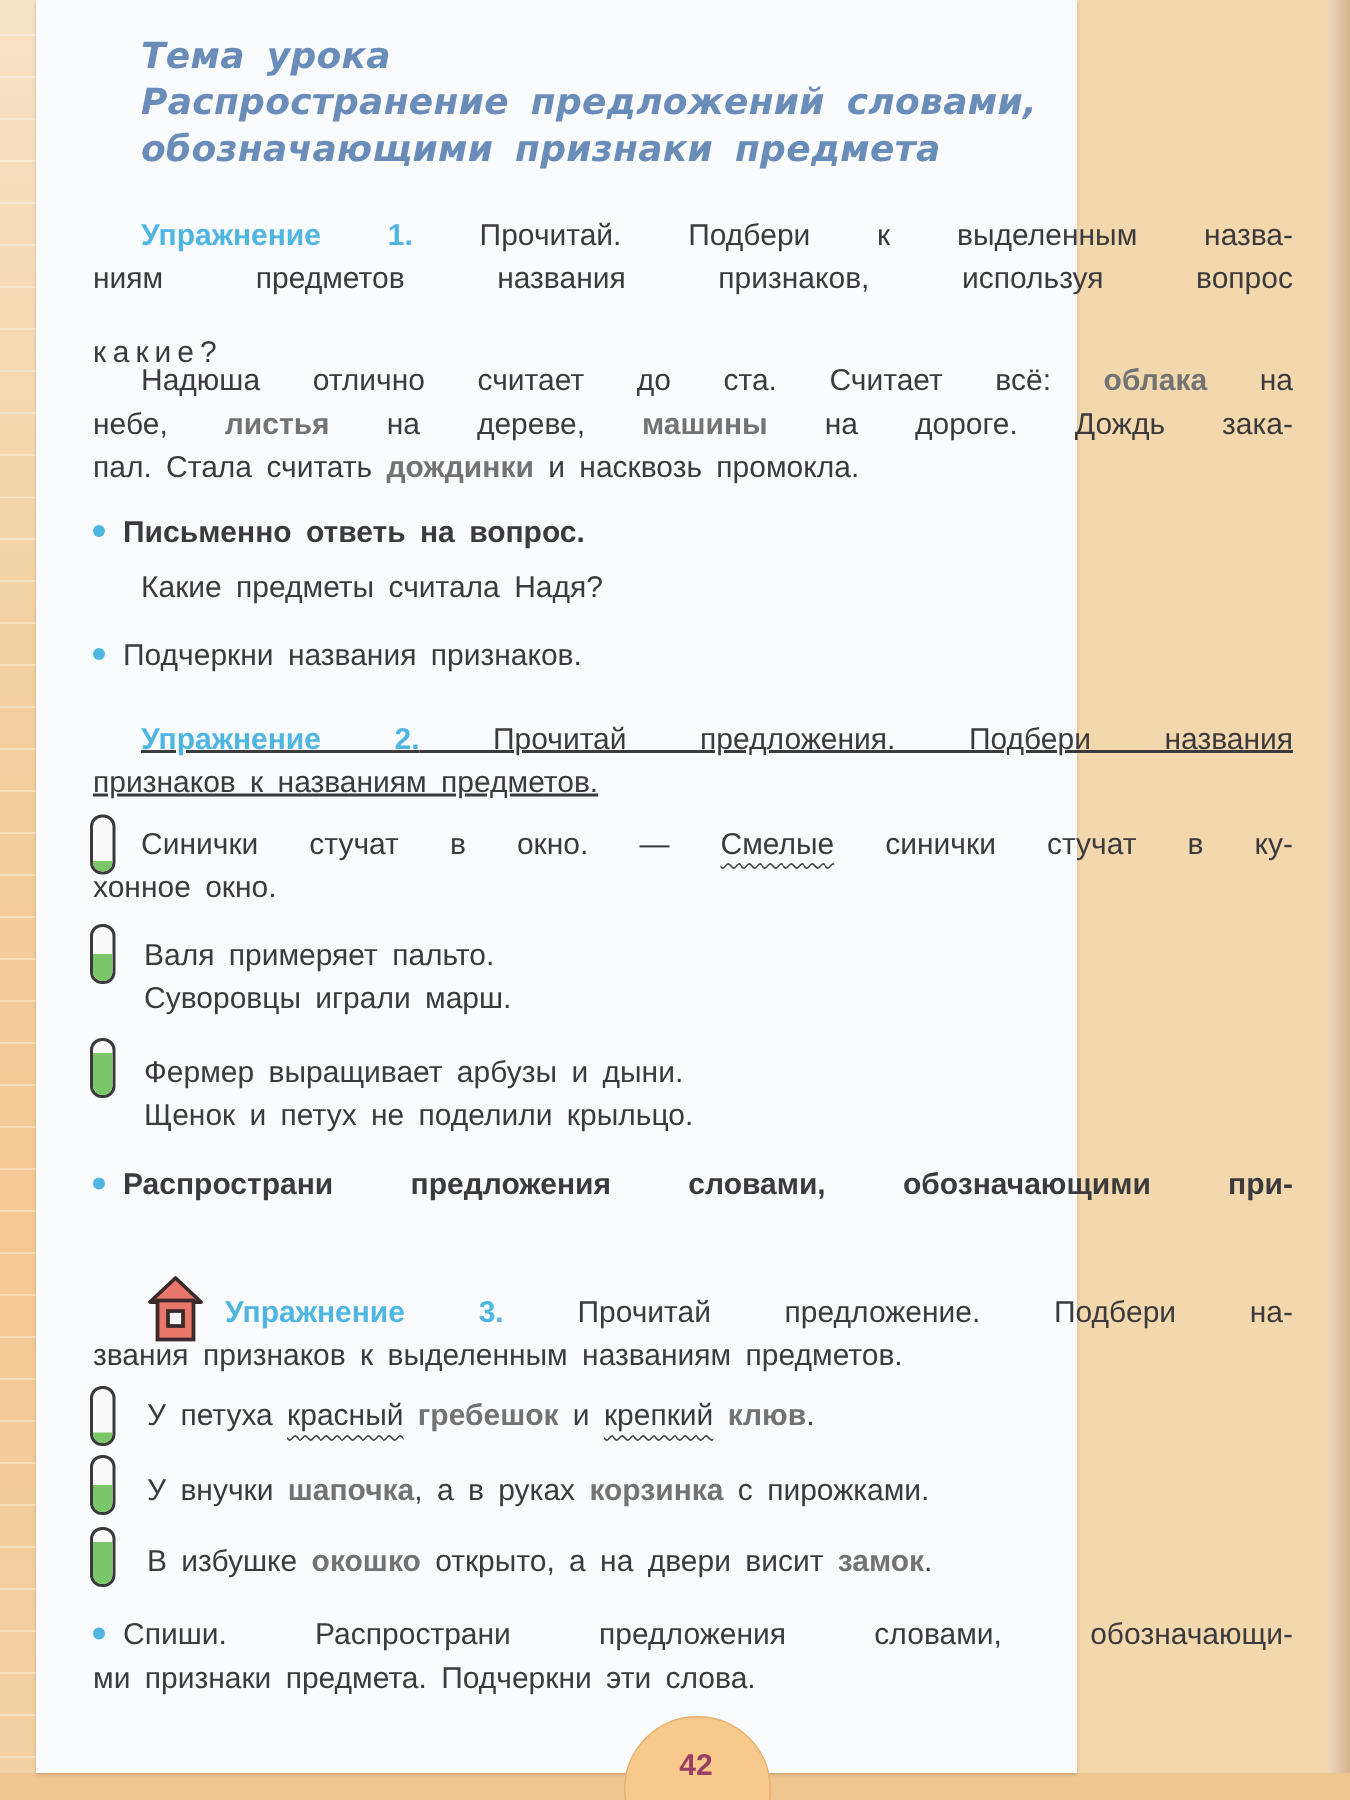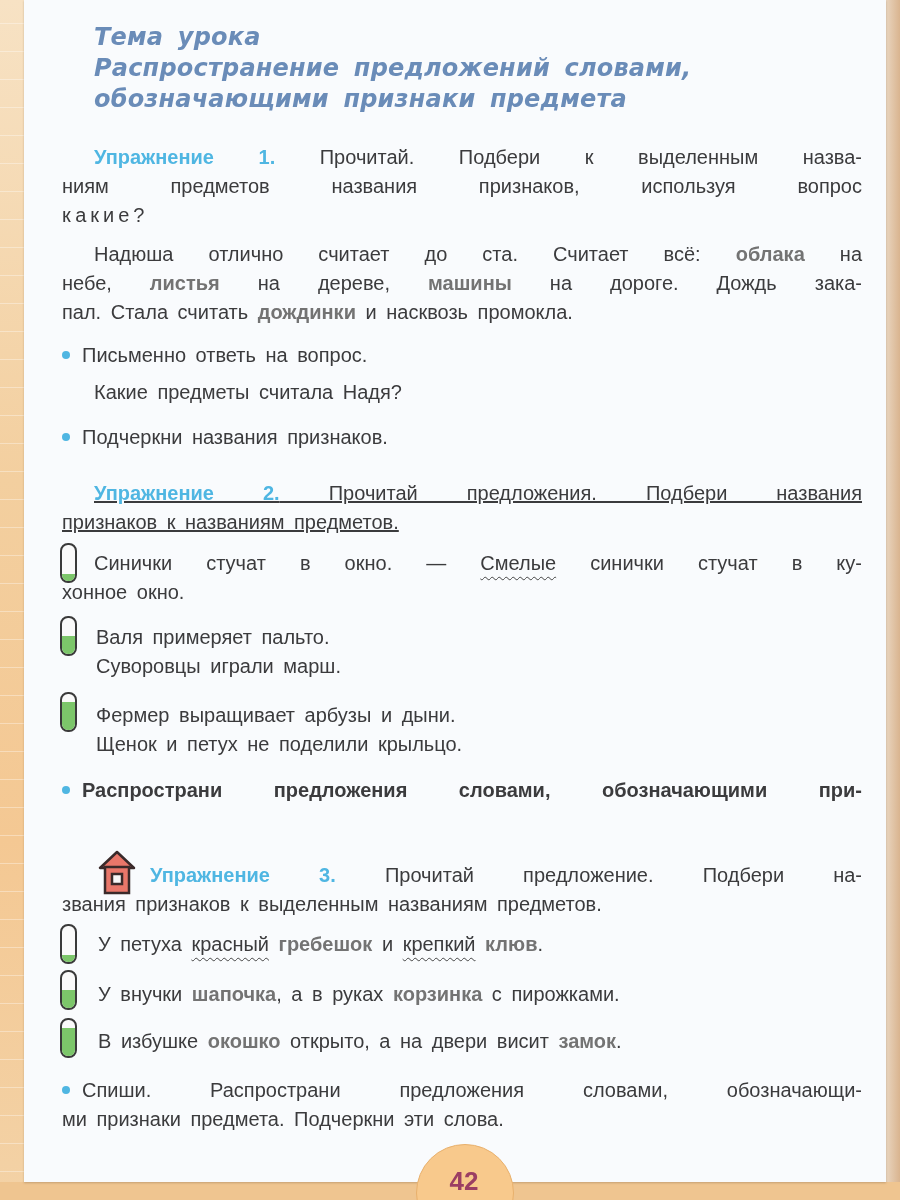--- a/index.html
+++ b/index.html
@@ -18,60 +18,60 @@
     }
     .right-margin {
       position: absolute; right: 0; top: 0; width: 14px; height: 1200px;
       background: linear-gradient(90deg, #e9d5bf 0%, #d9b48f 100%);
     }
     .bottom-strip {
       position: absolute; left: 0; bottom: 0; width: 900px; height: 18px;
       background: #efc590;
     }
     .page {
-      position: absolute; left: 24px; top: 0; width: 862px; height: 1182px;
+      position: absolute; left: 24px; top: 0; width: 694px; height: 1182px;
       background: #f9fbfd;
       box-shadow: 0 1px 2px rgba(120,90,60,0.35);
     }
     .title {
       position: absolute; left: 70px; top: 22px;
       color: #6a8cb8; font-style: italic; font-weight: bold;
       font-family: "DejaVu Sans", sans-serif; font-size: 24px; line-height: 31px;
       letter-spacing: 0.2px; word-spacing: 6px;
     }
     .text {
       position: absolute; color: #3b3b3d; font-size: 20px; line-height: 29px;
       word-spacing: 4px;
     }
     .ex-label { color: #4fb6e2; font-weight: bold; }
     .b { font-weight: bold; color: #737373; }
     .wavy {
       text-decoration: underline wavy #444;
       text-underline-offset: 6px;
       text-decoration-thickness: 1px;
     }
-    .spaced { letter-spacing: 4px; }
+    .spaced { letter-spacing: 4px; margin-top: 20px; }
     .bullet {
       display: inline-block; width: 8px; height: 8px; border-radius: 50%;
       background: #4fb6e2; margin-right: 12px; vertical-align: middle; position: relative; top: -2px;
     }
     .capsule {
       position: absolute; width: 13px; height: 36px;
       border: 2.5px solid #3a3a3a; border-radius: 8px; overflow: hidden;
       background: #fafafa;
     }
     .capsule .fill { position: absolute; left: 0; right: 0; bottom: 0; background: #7cc66a; }
     .house { position: absolute; }
     .page-num-circle {
       position: absolute; left: 416px; top: 1144px; width: 96px; height: 96px; border-radius: 50%;
       background: #f8c98c; border: 1px solid #e8b06c;
     }
     .page-num {
       position: absolute; left: 416px; top: 1166px; width: 96px; text-align: center;
-      font-weight: bold; font-size: 26px; color: #9b3e63;
+      font-weight: bold; font-size: 20px; color: #9b3e63;
     }
   </style>
 </head>
 <body>
 
 <div class="left-margin"></div>
 <div class="right-margin"></div>
 <div class="bottom-strip"></div>
 
 <div class="page">
@@ -95,21 +95,21 @@
       <span>Надюша отлично считает до ста. Считает всё: </span><span class="b">облака</span><span> на</span>
     </div>
     <div style="text-align:justify; text-align-last:justify;">
       <span>небе, </span><span class="b">листья</span><span> на дереве, </span><span class="b">машины</span><span> на дороге. Дождь зака-</span>
     </div>
     <div>
       <span>пал. Стала считать </span><span class="b">дождинки</span><span> и насквозь промокла.</span>
     </div>
   </div>
 
-  <div class="text" style="left:38px; top:341px;">
+  <div class="text" style="left:38px; top:341px;font-weight:bold;">
     <span class="bullet"></span><span>Письменно ответь на вопрос.</span>
   </div>
   <div class="text" style="left:70px; top:378px;">Какие предметы считала Надя?</div>
   <div class="text" style="left:38px; top:423px;">
     <span class="bullet"></span><span>Подчеркни названия признаков.</span>
   </div>
 
   <div class="text" style="left:38px; top:479px; width:800px;text-decoration:underline;">
     <div style="text-indent:32px; text-align:justify; text-align-last:justify;">
       <span class="ex-label">Упражнение 2.</span><span> Прочитай предложения. Подбери названия</span>

